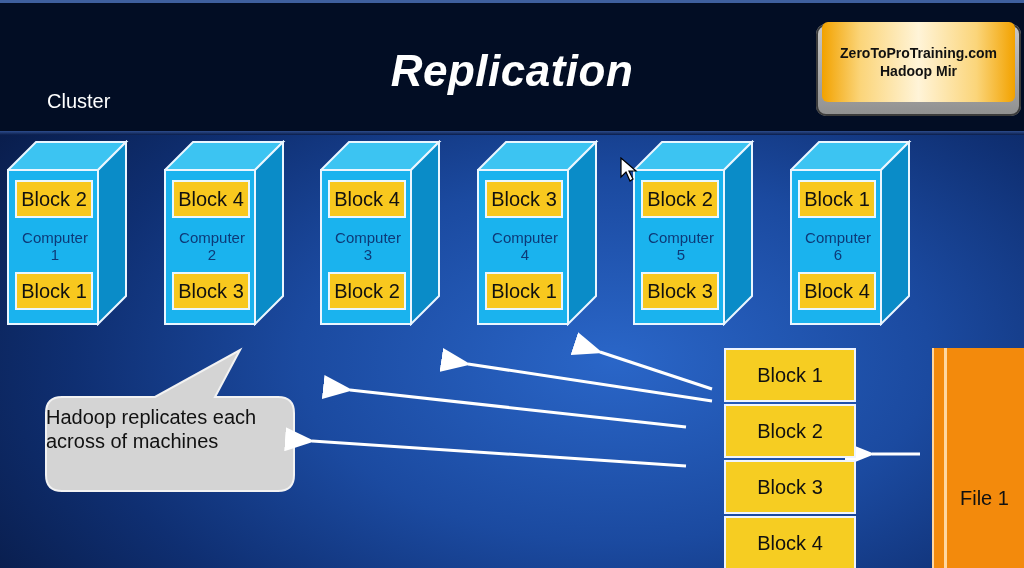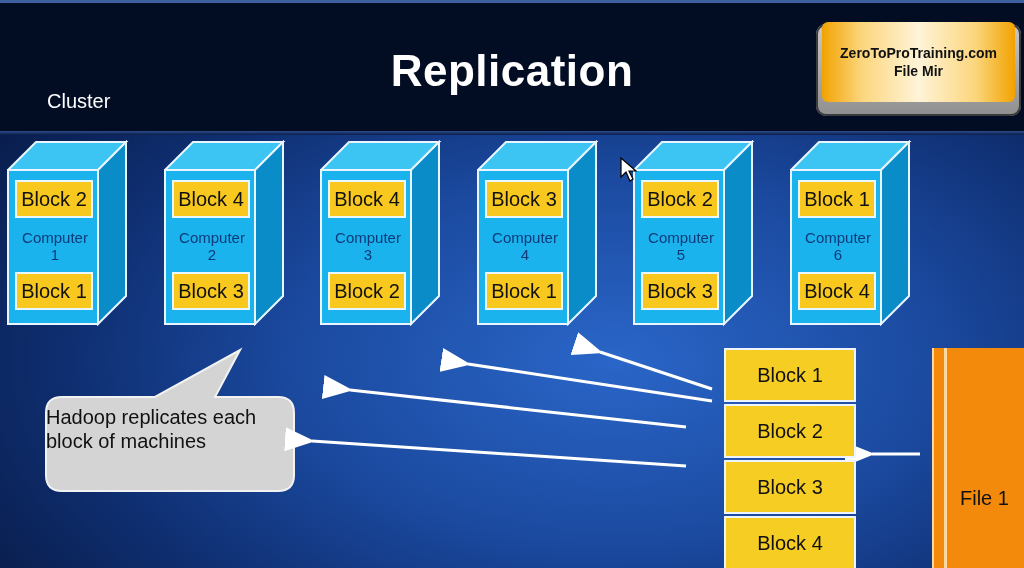--- a/index.html
+++ b/index.html
@@ -13,21 +13,21 @@
     background: #020d24;
     border-top: 3px solid #3e5f9e;
     box-sizing: border-box;
   }
   .header-rule {
     position: absolute; left: 0; top: 131px; width: 1024px; height: 4px;
     background: linear-gradient(#2c4c8c, #0a1d4a);
   }
   .title {
     position: absolute; left: 0; width: 1024px; top: 46px; text-align: center;
-    color: #ffffff; font-size: 44px; font-weight: bold; letter-spacing: 0.5px;
+    color: #ffffff; font-size: 44px; font-weight: bold; letter-spacing: 0.5px; font-style: italic;
   }
   .cluster-link {
     position: absolute; left: 47px; top: 90px; color: #ffffff; font-size: 20px;
     cursor: pointer;
   }
   .brand {
     position: absolute; left: 816px; top: 24px; width: 205px; height: 92px;
     box-sizing: border-box; border-radius: 10px;
     background: linear-gradient(#c9c9c9, #8f8f8f);
     padding: 6px;
@@ -77,21 +77,21 @@
 
 <div class="header"></div>
 <div class="header-rule"></div>
 
 <div class="title">Replication</div>
 <div class="cluster-link">Cluster</div>
 
 <div class="brand">
   <div class="brand-inner">
     <div>ZeroToProTraining.com</div>
-    <div>File Mir</div>
+    <div>Hadoop Mir</div>
   </div>
 </div>
 
 <div id="computers">
     <div class="computer" style="left: 7px;">
       <svg width="122" height="186">
         <polygon points="1,30 29,2 119,2 91,30" fill="#3cc4f2" stroke="#eaf6ff" stroke-width="2"></polygon>
         <polygon points="91,30 119,2 119,156 91,184" fill="#0a8cc8" stroke="#eaf6ff" stroke-width="2"></polygon>
         <rect x="1" y="30" width="90" height="154" fill="#1ab3ee" stroke="#eaf6ff" stroke-width="2"></rect>
       </svg>
@@ -168,21 +168,21 @@
       <div class="block-chip" style="top:132px">Block 4</div>
     </div>
   </div>
 
 <div class="callout">
   <svg width="260" height="150">
     <path d="M22,52 L115,52 L200,5 L175,52 L238,52 Q254,52 254,68 L254,130 Q254,146 238,146 L22,146 Q6,146 6,130 L6,68 Q6,52 22,52 Z" fill="#d4d4d4" stroke="#f2f2f2" stroke-width="2"></path>
   </svg>
   <div class="callout-text">
     <div>Hadoop replicates each</div>
-    <div>block of machines</div>
+    <div>across of machines</div>
   </div>
 </div>
 
 <svg class="arrows" width="1024" height="568">
   <defs>
     <marker id="ah" markerWidth="10" markerHeight="8" refX="1" refY="4" orient="auto">
       <path d="M10,0 L0,4 L10,8 Z" fill="#ffffff"></path>
     </marker>
   </defs>
   <line x1="712" y1="389" x2="600" y2="352" stroke="#fff" stroke-width="3" marker-end="url(#ah)"></line>

